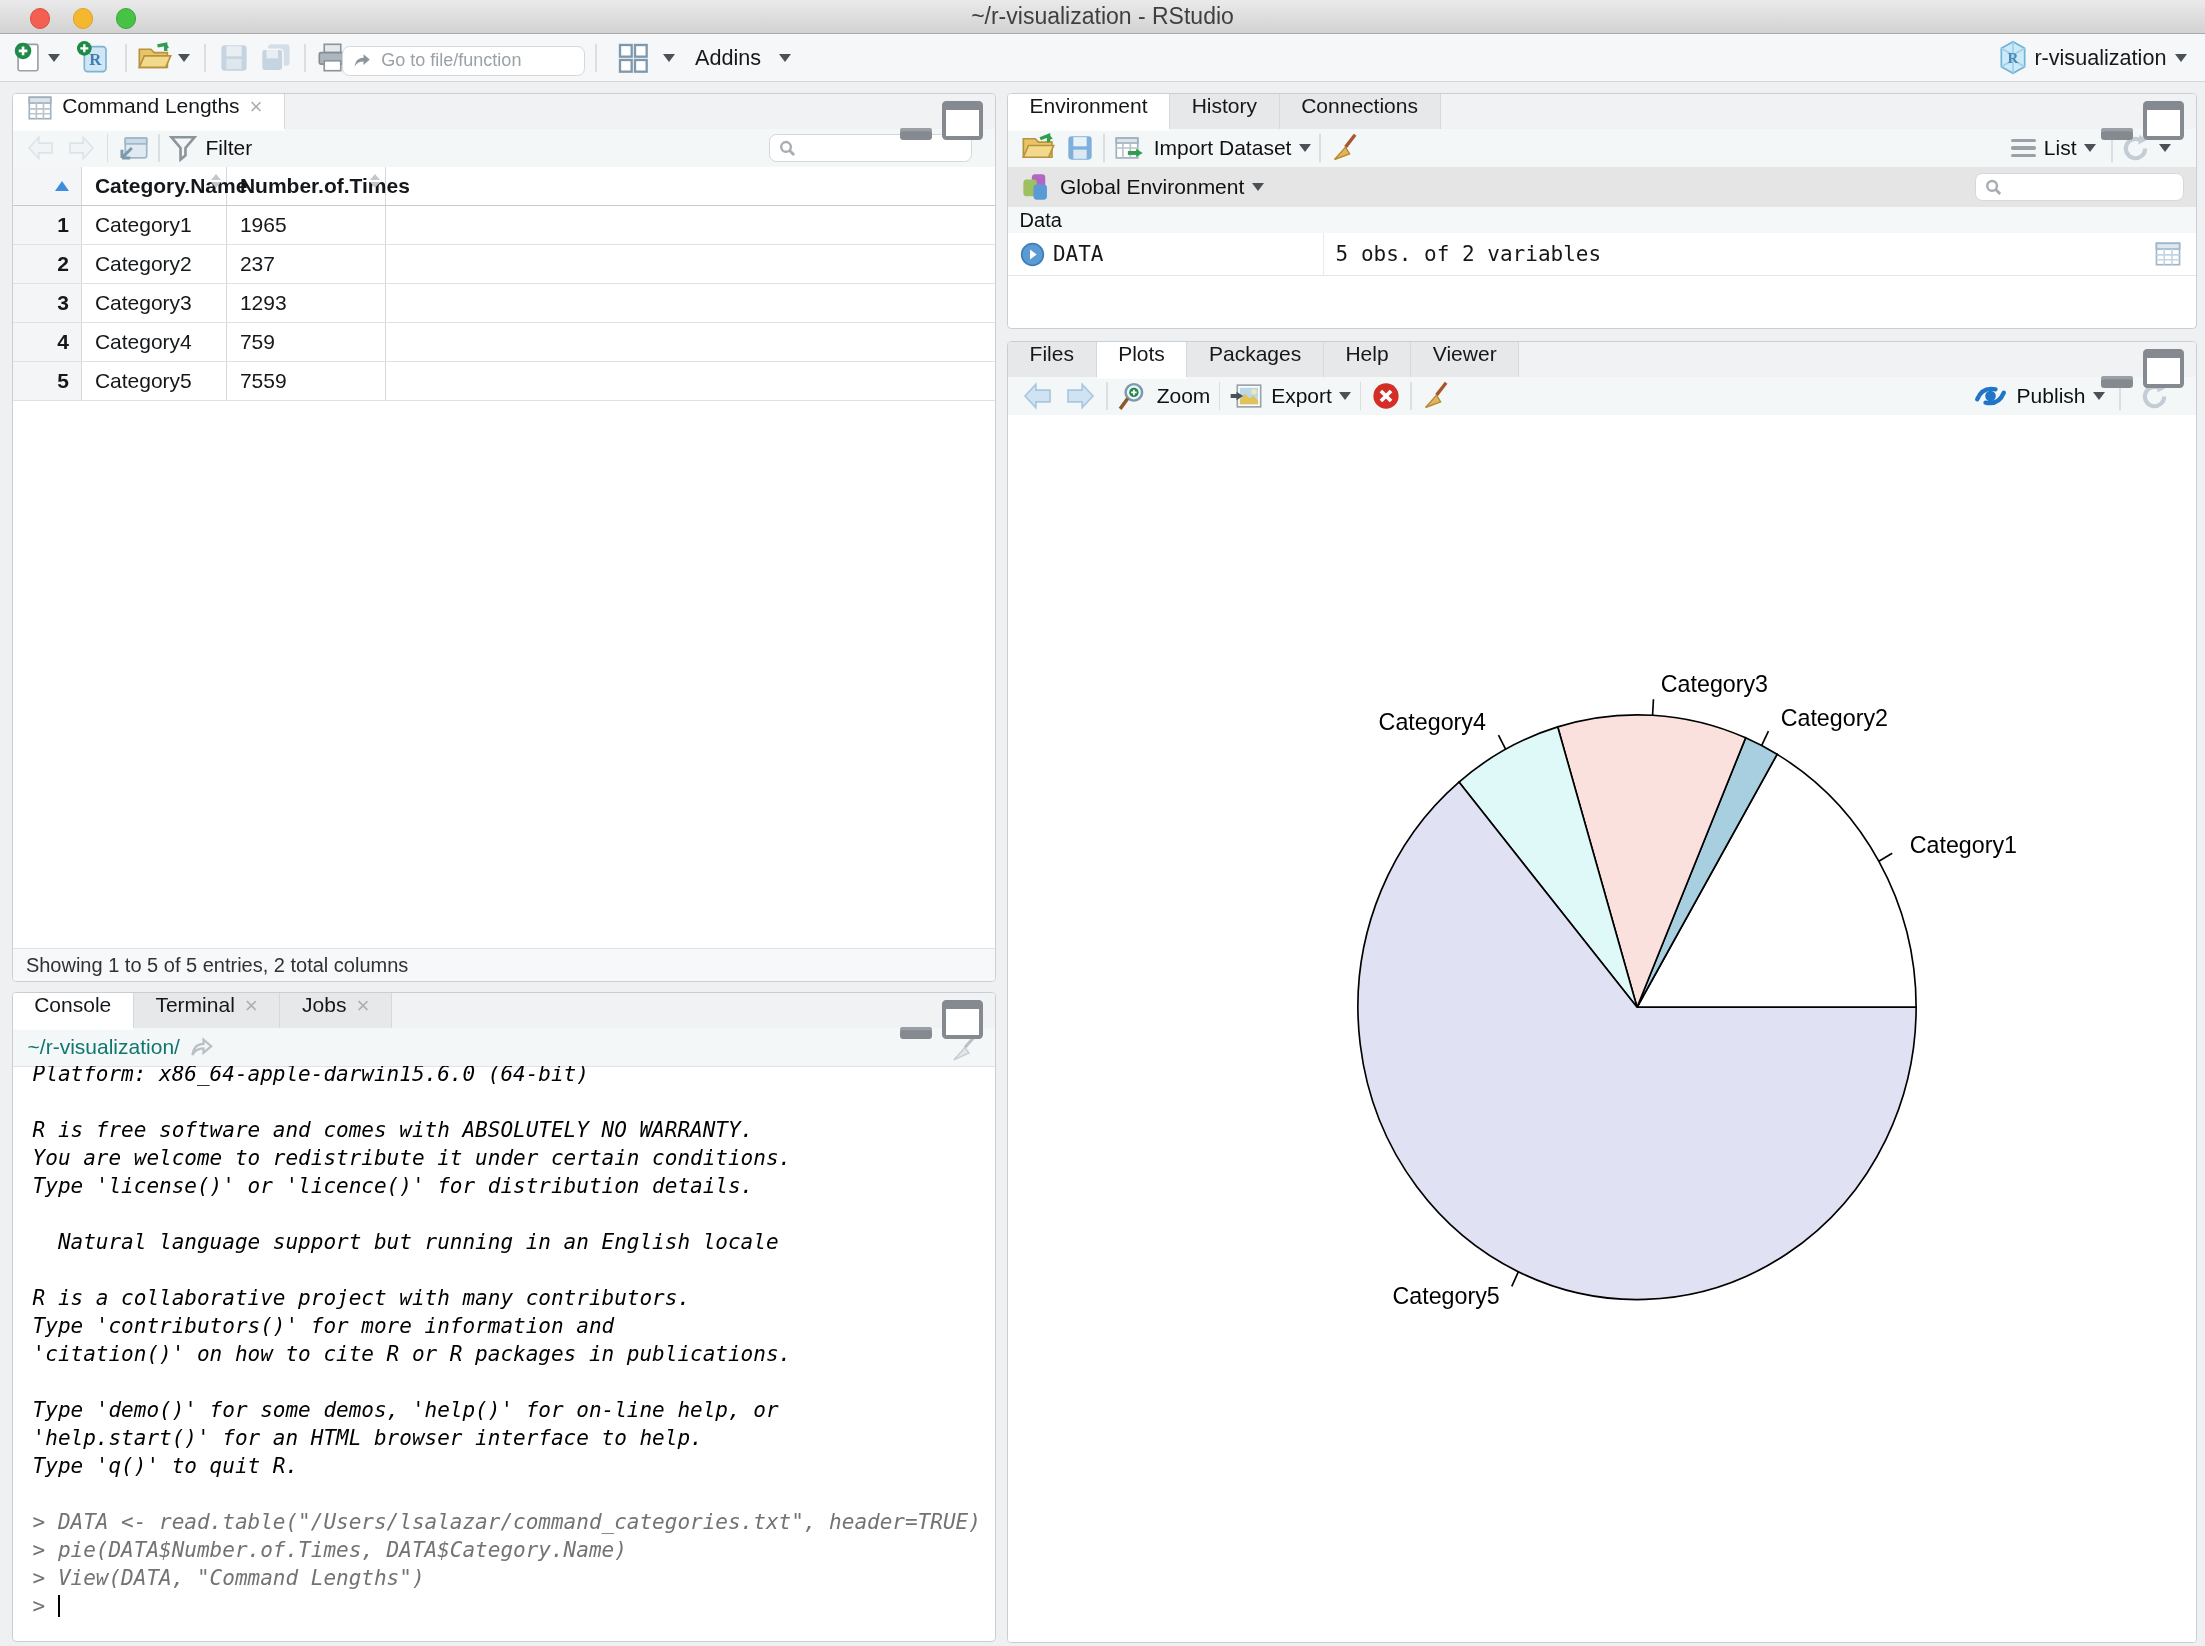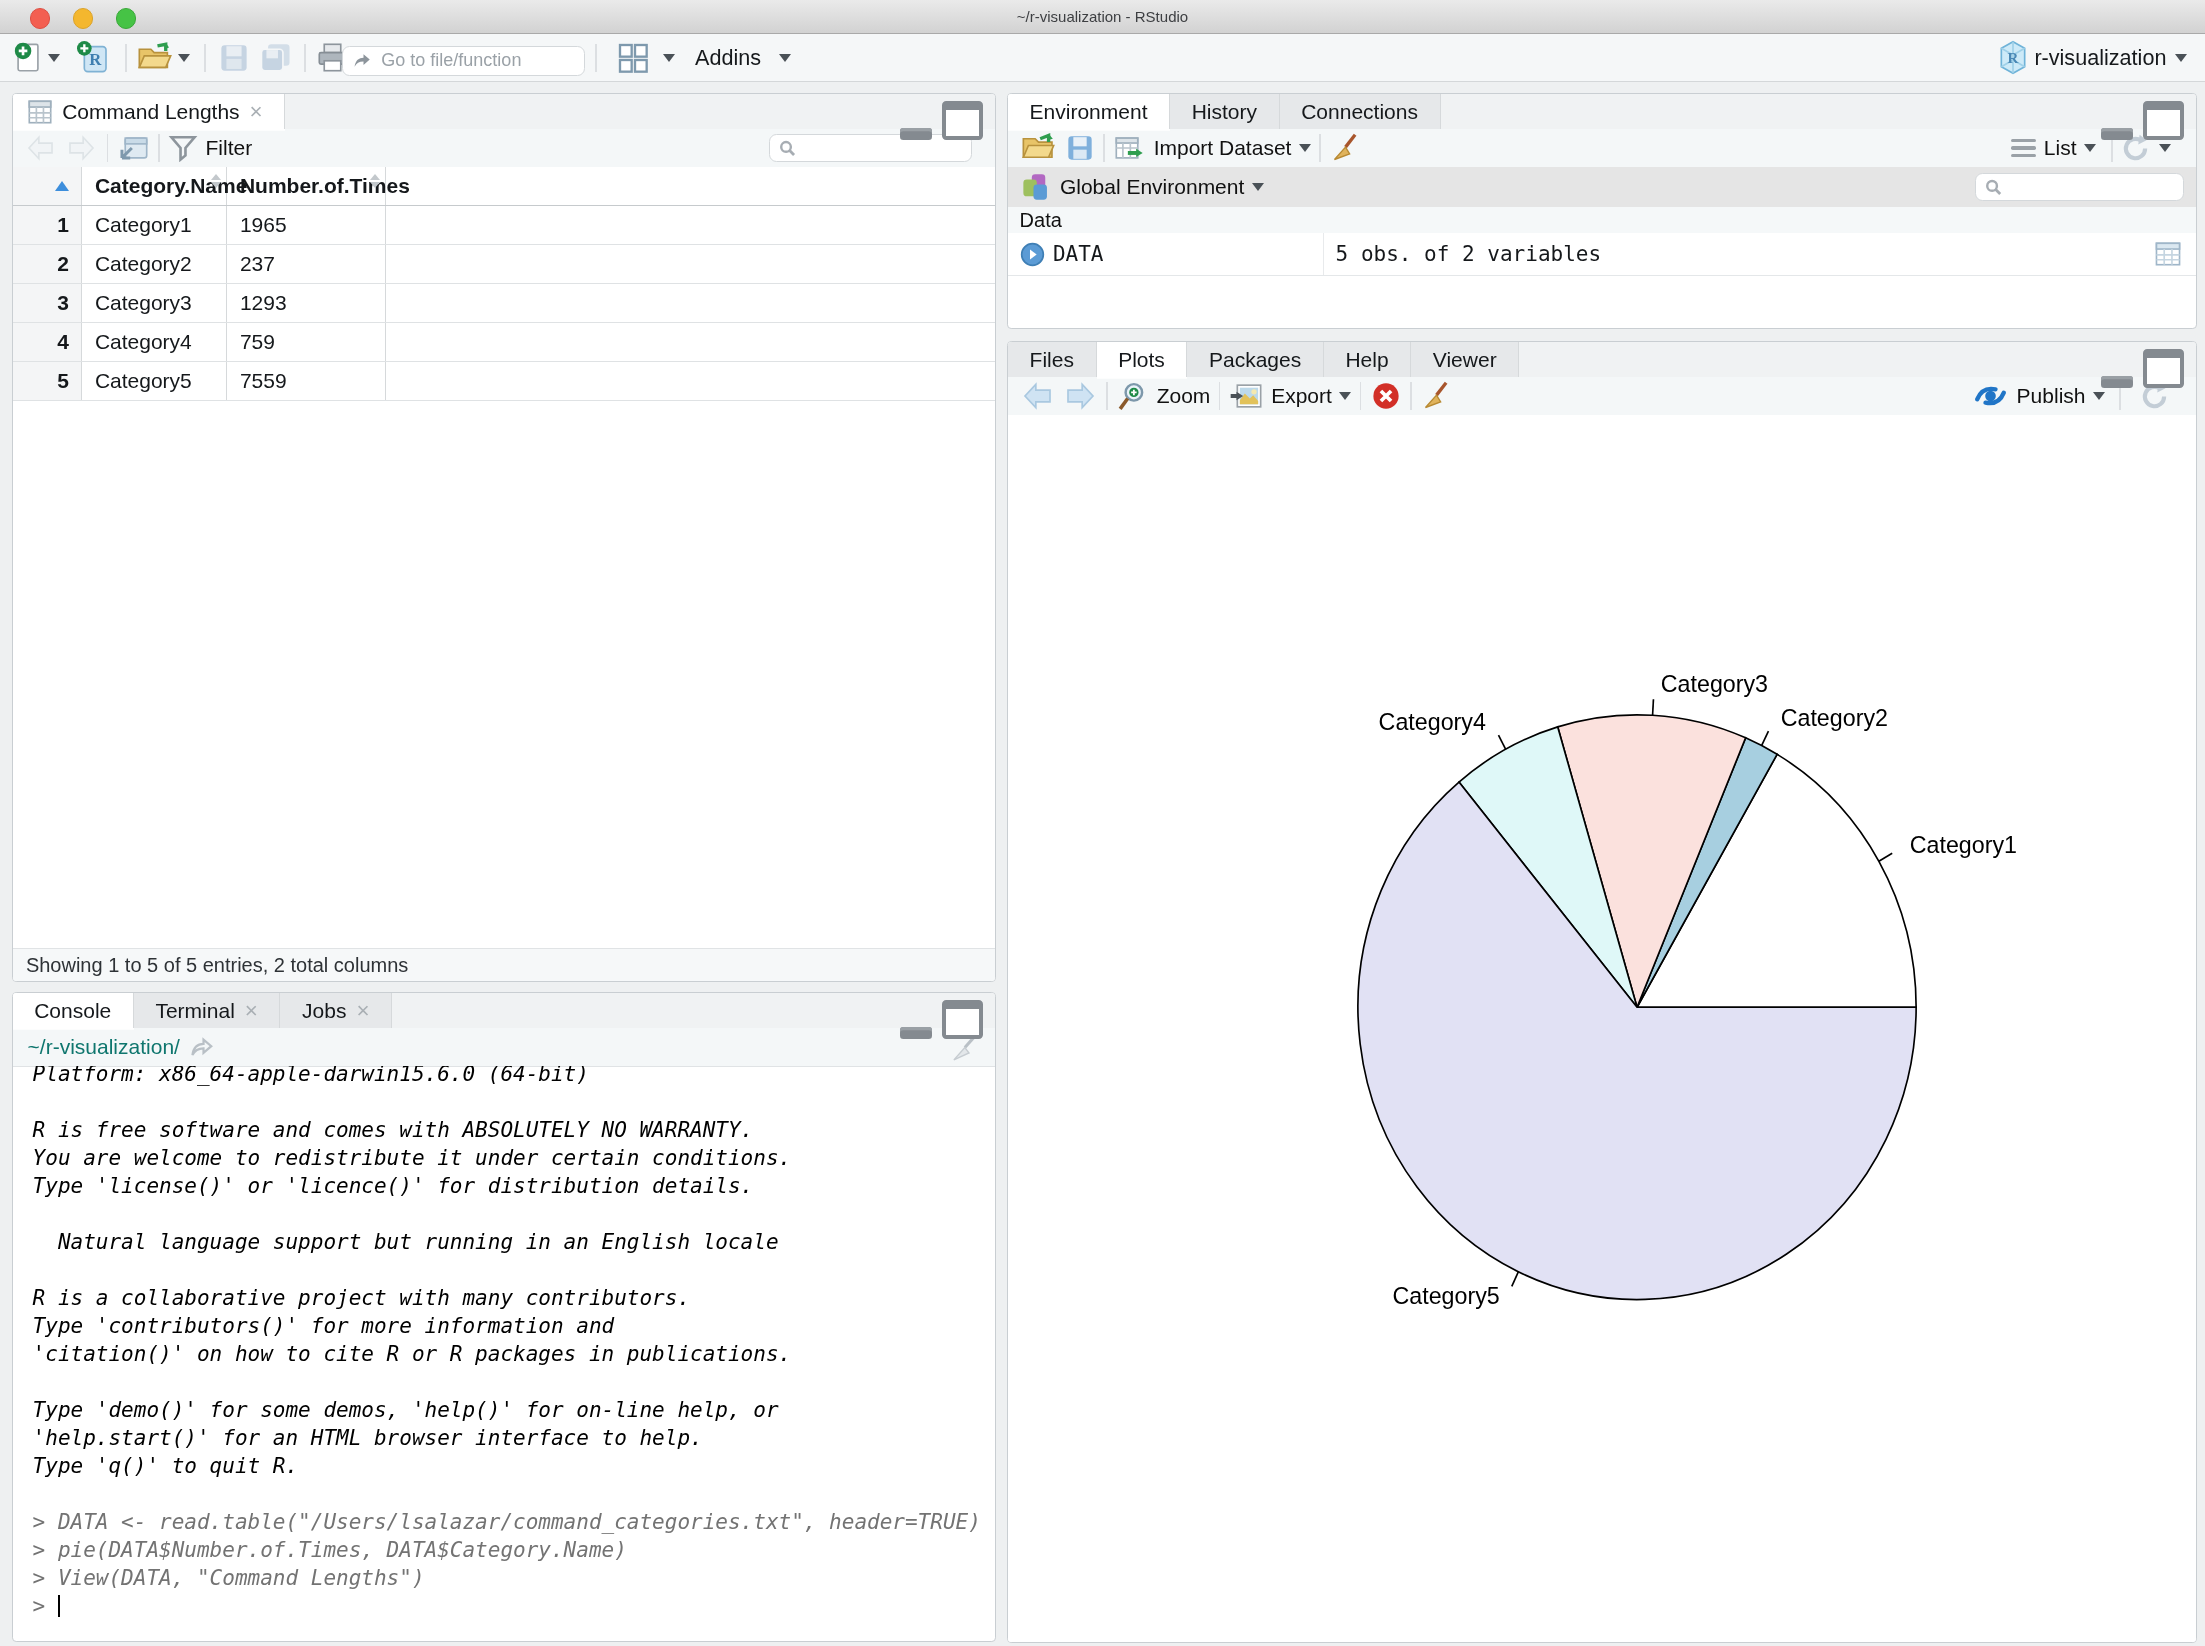--- a/index.html
+++ b/index.html
@@ -6,38 +6,38 @@
   .window{position:relative;width:2205px;height:1647px;background:#eef0f1;overflow:hidden;
           font-family:"Liberation Sans",sans-serif;color:#15181b;}
   
   .titlebar{position:absolute;left:0;top:0;width:100%;height:33px;
             background:linear-gradient(#eaeaea,#d2d2d2);border-bottom:0.8px solid #a9a9a9;}
   .tl{position:absolute;top:8.3px;width:18.3px;height:18.3px;border-radius:50%;}
   .tl.red{left:30px;background:#f35f51;border:0.8px solid #dd4f43;}
   .tl.yellow{left:73px;background:#f4b72e;border:0.8px solid #dba32b;}
   .tl.green{left:116px;background:#46c345;border:0.8px solid #3aa83a;}
   .title-text{position:absolute;left:0;right:0;top:0;height:33px;line-height:33px;text-align:center;
-              font-size:15px;color:#3d3f42;}
+              font-size:23px;color:#3d3f42;}
   
   .main-toolbar{position:absolute;left:0;top:34px;width:100%;height:47px;background:#f5f7f8;
                 border-bottom:1.7px solid #d4d7d9;}
   .main-toolbar .abs{position:absolute;top:0;height:47px;display:flex;align-items:center;}
   .caret{width:0;height:0;border-left:6.6px solid transparent;border-right:6.6px solid transparent;
          border-top:8.3px solid #4a5157;display:inline-block;}
   .sepv{width:1.7px;height:28px;background:#dcdfe2;}
   .searchbox{display:flex;align-items:center;background:#fff;border:1.7px solid #d4d8db;border-radius:7.5px;gap:6.6px;padding:0 8.3px;}
   .searchbox input{border:none;outline:none;font-size:18px;color:#333;background:transparent;width:100%;
                    font-family:"Liberation Sans",sans-serif;}
   .searchbox input::placeholder{color:#9aa1a7;}
   .tlabel{font-size:21.6px;color:#16191c;}
   
   .pane{position:absolute;background:#fff;border:1.7px solid #c9ced2;border-radius:4.2px;}
   .tabbar{position:absolute;left:0;right:0;top:0;height:35px;background:#f0f2f3;
           border-bottom:1.7px solid #d6d9db;border-radius:3.3px 3.3px 0 0;display:flex;align-items:stretch;}
-  .tab{display:flex;align-items:center;gap:8.3px;padding:0 21.6px;font-size:21px;background:#e6e8ea;
+  .tab{display:flex;align-items:flex-start;gap:8.3px;padding:0 21.6px;font-size:21px;background:#e6e8ea;
        border-right:1.7px solid #d6d9db;color:#15181b;white-space:nowrap;}
   .tab:first-child{border-radius:3.3px 0 0 0;}
   .tab.active{background:#fff;box-shadow:0 1.7px 0 #fff;position:relative;z-index:2;}
   .tabx{color:#a9afb4;font-size:22.4px;margin-left:1.7px;}
   .ptb{position:absolute;left:0;right:0;top:35px;height:38px;background:#f4f7f8;
        border-bottom:1.7px solid #e0e3e5;display:flex;align-items:center;padding:0 11.6px;gap:8.3px;}
   .btn{display:flex;align-items:center;gap:7.5px;font-size:21px;color:#111;}
   .winctl{position:absolute;right:11.6px;top:6.6px;display:flex;align-items:flex-end;gap:10px;z-index:3;}
   .btn-min{width:32px;height:12.5px;border-radius:3.3px;background:#848a90;box-shadow:inset 0 3.3px 0 #9aa0a5;}
   .btn-max{width:33px;height:26.6px;border:4.2px solid #848a90;border-top-width:9.1px;border-radius:4.2px;background:#fff;}

